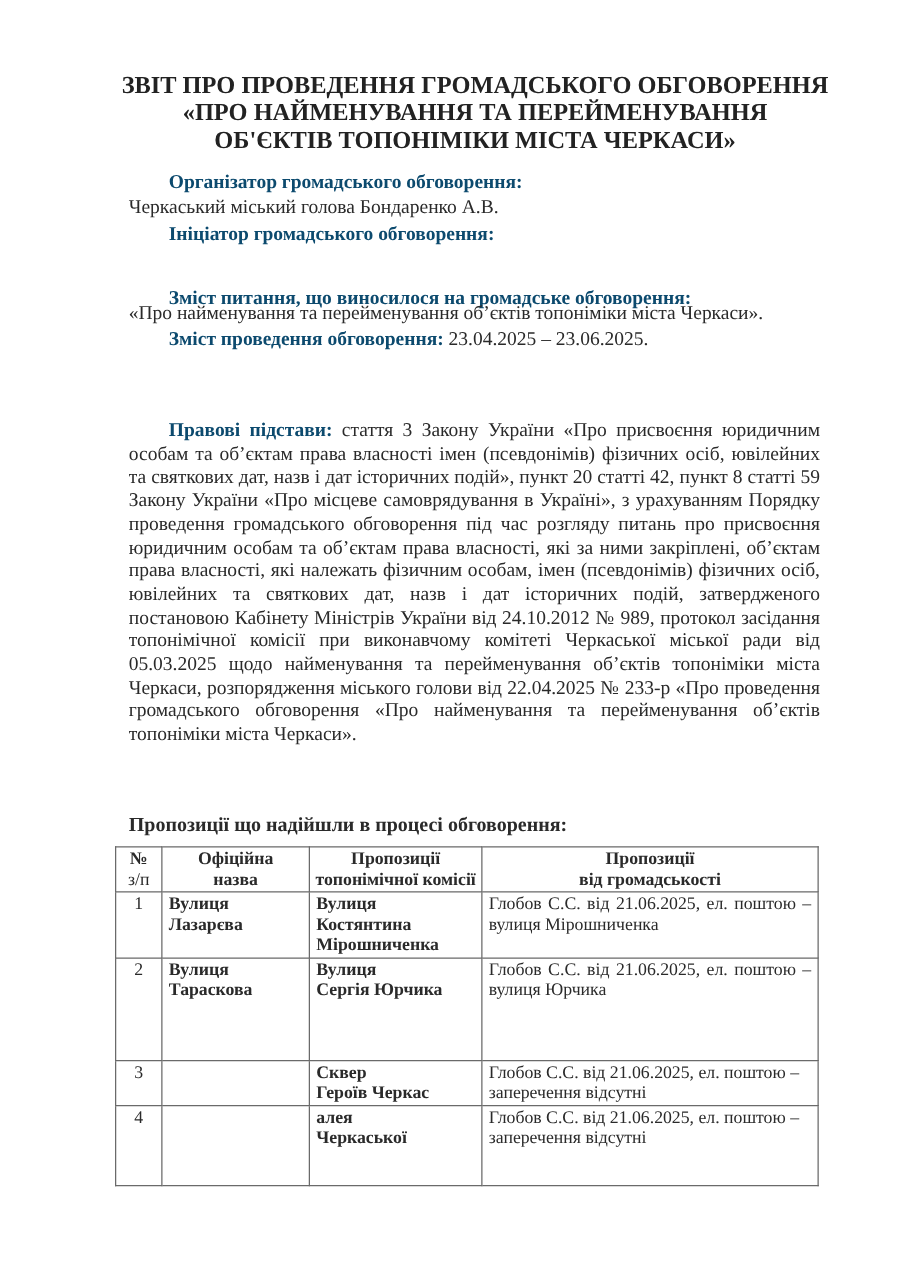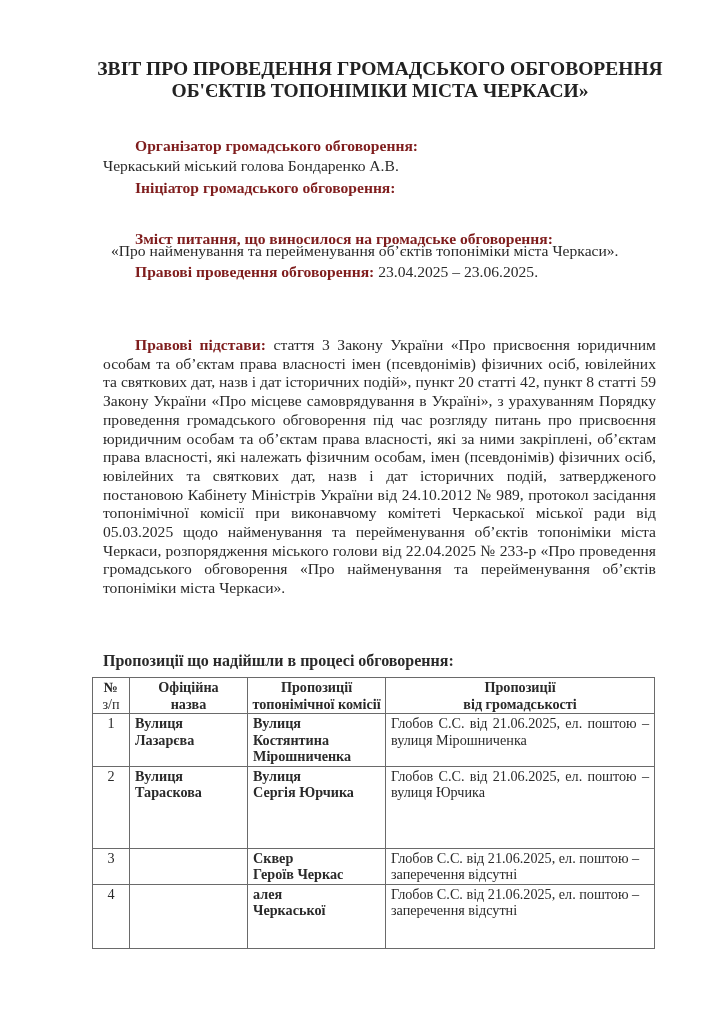--- a/index.html
+++ b/index.html
@@ -9,21 +9,21 @@
     color: #2a2a2a;
   }
   .page { position: absolute; left: 0; top: 0; width: 725px; height: 1024px; }
   .title {
     position: absolute; left: 90px; width: 580px; top: 58px;
     text-align: center; font-weight: bold; font-size: 19.5px; line-height: 22px;
     color: #222;
   }
   .line { position: absolute; left: 103px; width: 553px; font-size: 15.6px; line-height: 19px; white-space: nowrap; }
   .ind { left: 135px; width: 521px; }
-  .b { font-weight: bold; color: #7f1d1d; }
+  .b { font-weight: bold; color: #0c4a6e; }
   .para { position: absolute; left: 103px; width: 553px; font-size: 15.6px; line-height: 18.7px; text-align: justify; }
   .para-indent { text-indent: 32px; }
   .subhead { position: absolute; left: 103px; top: 652px; font-weight: bold; font-size: 16px; font-family: Liberation Serif, serif; }
   table.props {
     position: absolute; left: 92px; top: 677px; width: 563px;
     border-collapse: collapse; font-size: 14.2px; line-height: 16.5px;
   }
   table.props td, table.props th {
     border: 1px solid #6a6a6a; vertical-align: top; padding: 1px 5px;
   }
@@ -39,33 +39,34 @@
   .r3 { height: 32px; }
   .r4 { height: 64px; }
 </style>
 </head>
 <body>
 
 <div class="page">
 
   <div class="title">
     <div>ЗВІТ ПРО ПРОВЕДЕННЯ ГРОМАДСЬКОГО ОБГОВОРЕННЯ</div>
+    <div>«ПРО НАЙМЕНУВАННЯ ТА ПЕРЕЙМЕНУВАННЯ</div>
     <div>ОБ'ЄКТІВ ТОПОНІМІКИ МІСТА ЧЕРКАСИ»</div>
   </div>
 
   <div class="line ind b" style="top:136px;">Організатор громадського обговорення:</div>
   <div class="line" style="top:156px;">Черкаський міський голова Бондаренко А.В.</div>
 
   <div class="line ind b" style="top:178px;">Ініціатор громадського обговорення:</div>
 
   <div class="line ind b" style="top:221px;margin-top:8px;">Зміст питання, що виносилося на громадське обговорення:</div>
-  <div class="line" style="top:241px;margin-left:8px;">«Про найменування та перейменування об’єктів топоніміки міста Черкаси».</div>
+  <div class="line" style="top:241px;">«Про найменування та перейменування об’єктів топоніміки міста Черкаси».</div>
 
   <div class="line ind" style="top:262px;">
-    <span class="b">Правові проведення обговорення:</span><span> 23.04.2025 – 23.06.2025.</span>
+    <span class="b">Зміст проведення обговорення:</span><span> 23.04.2025 – 23.06.2025.</span>
   </div>
 
 
   <div class="para para-indent" style="top:336px;">
     <span class="b">Правові підстави:</span><span> стаття 3 Закону України «Про присвоєння юридичним особам та об’єктам права власності імен (псевдонімів) фізичних осіб, ювілейних та святкових дат, назв і дат історичних подій», пункт 20 статті 42, пункт 8 статті 59 Закону України «Про місцеве самоврядування в Україні», з урахуванням Порядку проведення громадського обговорення під час розгляду питань про присвоєння юридичним особам та об’єктам права власності, які за ними закріплені, об’єктам права власності, які належать фізичним особам, імен (псевдонімів) фізичних осіб, ювілейних та святкових дат, назв і дат історичних подій, затвердженого постановою Кабінету Міністрів України від 24.10.2012 № 989, протокол засідання топонімічної комісії при виконавчому комітеті Черкаської міської ради від 05.03.2025 щодо найменування та перейменування об’єктів топоніміки міста Черкаси, розпорядження міського голови від 22.04.2025 № 233-р «Про проведення громадського обговорення «Про найменування та перейменування об’єктів топоніміки міста Черкаси».</span>
   </div>
 
   <div class="subhead">Пропозиції що надійшли в процесі обговорення:</div>
 
   <table class="props">

